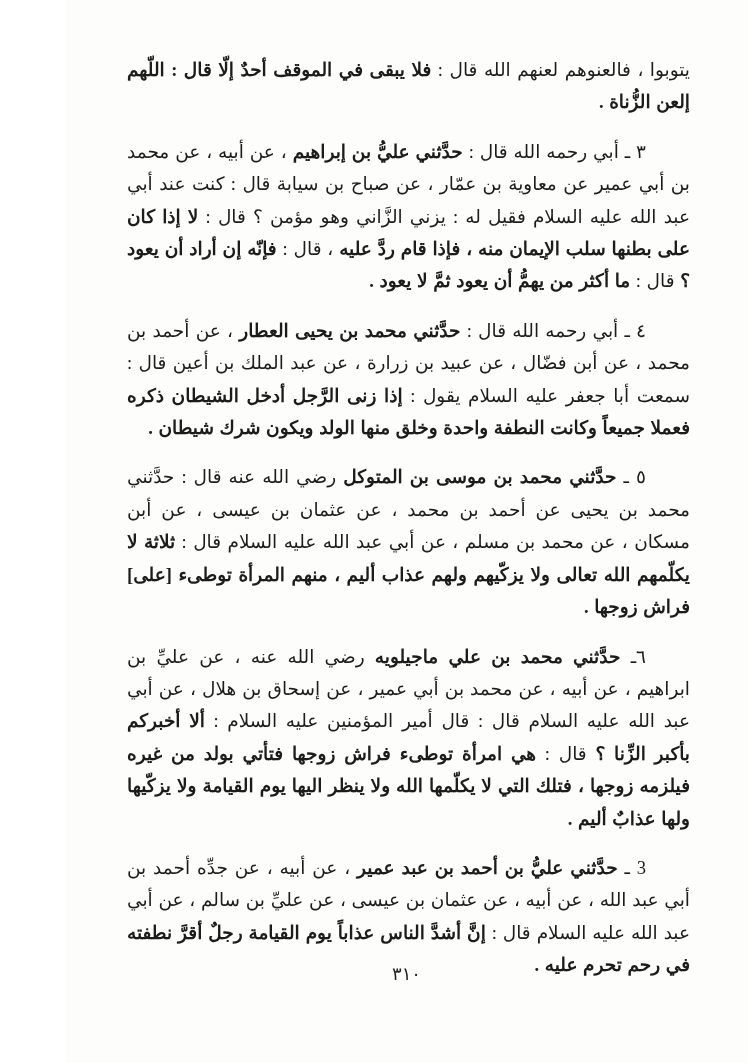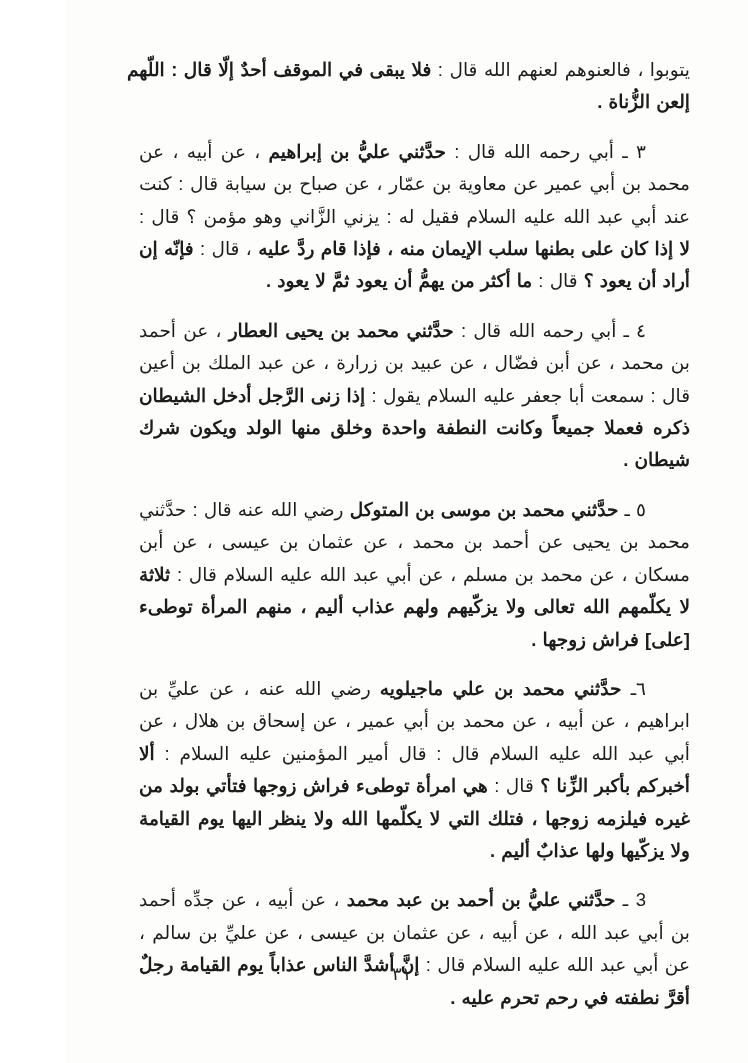--- a/index.html
+++ b/index.html
@@ -8,21 +8,21 @@
     width: 748px;
     height: 1063px;
     overflow: hidden;
     background: #ffffff;
   }
   .page {
     position: relative;
     width: 636px;
     height: 1063px;
     background: #fdfdfc;
-    font-family: Liberation Sans, sans-serif;
+    font-family: Liberation Serif, serif;
     color: #1c1c1c;
     padding-left: 47px;
   }
   .text-block {
     position: absolute;
     top: 54px;
     right: 58px;
     left: 62px;
     direction: rtl;
     text-align: justify;
@@ -30,21 +30,20 @@
     line-height: 32.4px;
     letter-spacing: 0px;
     word-spacing: 1px;
   }
   .para {
     margin: 0 0 17px 0;
     padding: 0;
   }
   .para.indent {
     text-indent: 44px;
-    margin-left: 12px;
   }
   .seg { font-weight: 400; }
   .seg.b { font-weight: 700; }
   .page-number {
     position: absolute;
     top: 963px;
     left: 0;
     right: 0;
     text-align: center;
     direction: rtl;
@@ -56,16 +55,16 @@
 </head>
 <body>
 
 <div class="page">
   <div class="text-block">
       <p class="para"><span class="seg">يتوبوا ، فالعنوهم لعنهم الله قال : </span><span class="seg b">فلا يبقى في الموقف أحدٌ إلّا قال : اللّهم إلعن الزُّناة .</span></p>
       <p class="para indent"><span class="seg">٣ ـ أبي رحمه الله قال : </span><span class="seg b">حدَّثني عليُّ بن إبراهيم</span><span class="seg"> ، عن أبيه ، عن محمد بن أبي عمير عن معاوية بن عمّار ، عن صباح بن سيابة قال : كنت عند أبي عبد الله عليه السلام فقيل له : يزني الزَّاني وهو مؤمن ؟ قال : </span><span class="seg b">لا إذا كان على بطنها سلب الإيمان منه ، فإذا قام ردَّ عليه</span><span class="seg"> ، قال : </span><span class="seg b">فإنّه إن أراد أن يعود ؟</span><span class="seg"> قال : </span><span class="seg b">ما أكثر من يهمُّ أن يعود ثمَّ لا يعود .</span></p>
       <p class="para indent"><span class="seg">٤ ـ أبي رحمه الله قال : </span><span class="seg b">حدَّثني محمد بن يحيى العطار</span><span class="seg"> ، عن أحمد بن محمد ، عن أبن فضّال ، عن عبيد بن زرارة ، عن عبد الملك بن أعين قال : سمعت أبا جعفر عليه السلام يقول : </span><span class="seg b">إذا زنى الرَّجل أدخل الشيطان ذكره فعملا جميعاً وكانت النطفة واحدة وخلق منها الولد ويكون شرك شيطان .</span></p>
       <p class="para indent"><span class="seg">٥ ـ </span><span class="seg b">حدَّثني محمد بن موسى بن المتوكل</span><span class="seg"> رضي الله عنه قال : حدَّثني محمد بن يحيى عن أحمد بن محمد ، عن عثمان بن عيسى ، عن أبن مسكان ، عن محمد بن مسلم ، عن أبي عبد الله عليه السلام قال : </span><span class="seg b">ثلاثة لا يكلّمهم الله تعالى ولا يزكّيهم ولهم عذاب أليم ، منهم المرأة توطىء [على] فراش زوجها .</span></p>
       <p class="para indent"><span class="seg">٦ـ </span><span class="seg b">حدَّثني محمد بن علي ماجيلويه</span><span class="seg"> رضي الله عنه ، عن عليِّ بن ابراهيم ، عن أبيه ، عن محمد بن أبي عمير ، عن إسحاق بن هلال ، عن أبي عبد الله عليه السلام قال : قال أمير المؤمنين عليه السلام : </span><span class="seg b">ألا أخبركم بأكبر الزِّنا ؟</span><span class="seg"> قال : </span><span class="seg b">هي امرأة توطىء فراش زوجها فتأتي بولد من غيره فيلزمه زوجها ، فتلك التي لا يكلّمها الله ولا ينظر اليها يوم القيامة ولا يزكّيها ولها عذابٌ أليم .</span></p>
-      <p class="para indent"><span class="seg">3 ـ </span><span class="seg b">حدَّثني عليُّ بن أحمد بن عبد محمد</span><span class="seg"> ، عن أبيه ، عن جدِّه أحمد بن أبي عبد الله ، عن أبيه ، عن عثمان بن عيسى ، عن عليِّ بن سالم ، عن أبي عبد الله عليه السلام قال : </span><span class="seg b">إنَّ أشدَّ الناس عذاباً يوم القيامة رجلٌ أقرَّ نطفته في رحم تحرم عليه .</span></p>
+      <p class="para indent"><span class="seg">3 ـ </span><span class="seg b">حدَّثني عليُّ بن أحمد بن عبد عمير</span><span class="seg"> ، عن أبيه ، عن جدِّه أحمد بن أبي عبد الله ، عن أبيه ، عن عثمان بن عيسى ، عن عليِّ بن سالم ، عن أبي عبد الله عليه السلام قال : </span><span class="seg b">إنَّ أشدَّ الناس عذاباً يوم القيامة رجلٌ أقرَّ نطفته في رحم تحرم عليه .</span></p>
     </div>
   <div class="page-number">٣١٠</div>
 </div>
 
 </body></html>

